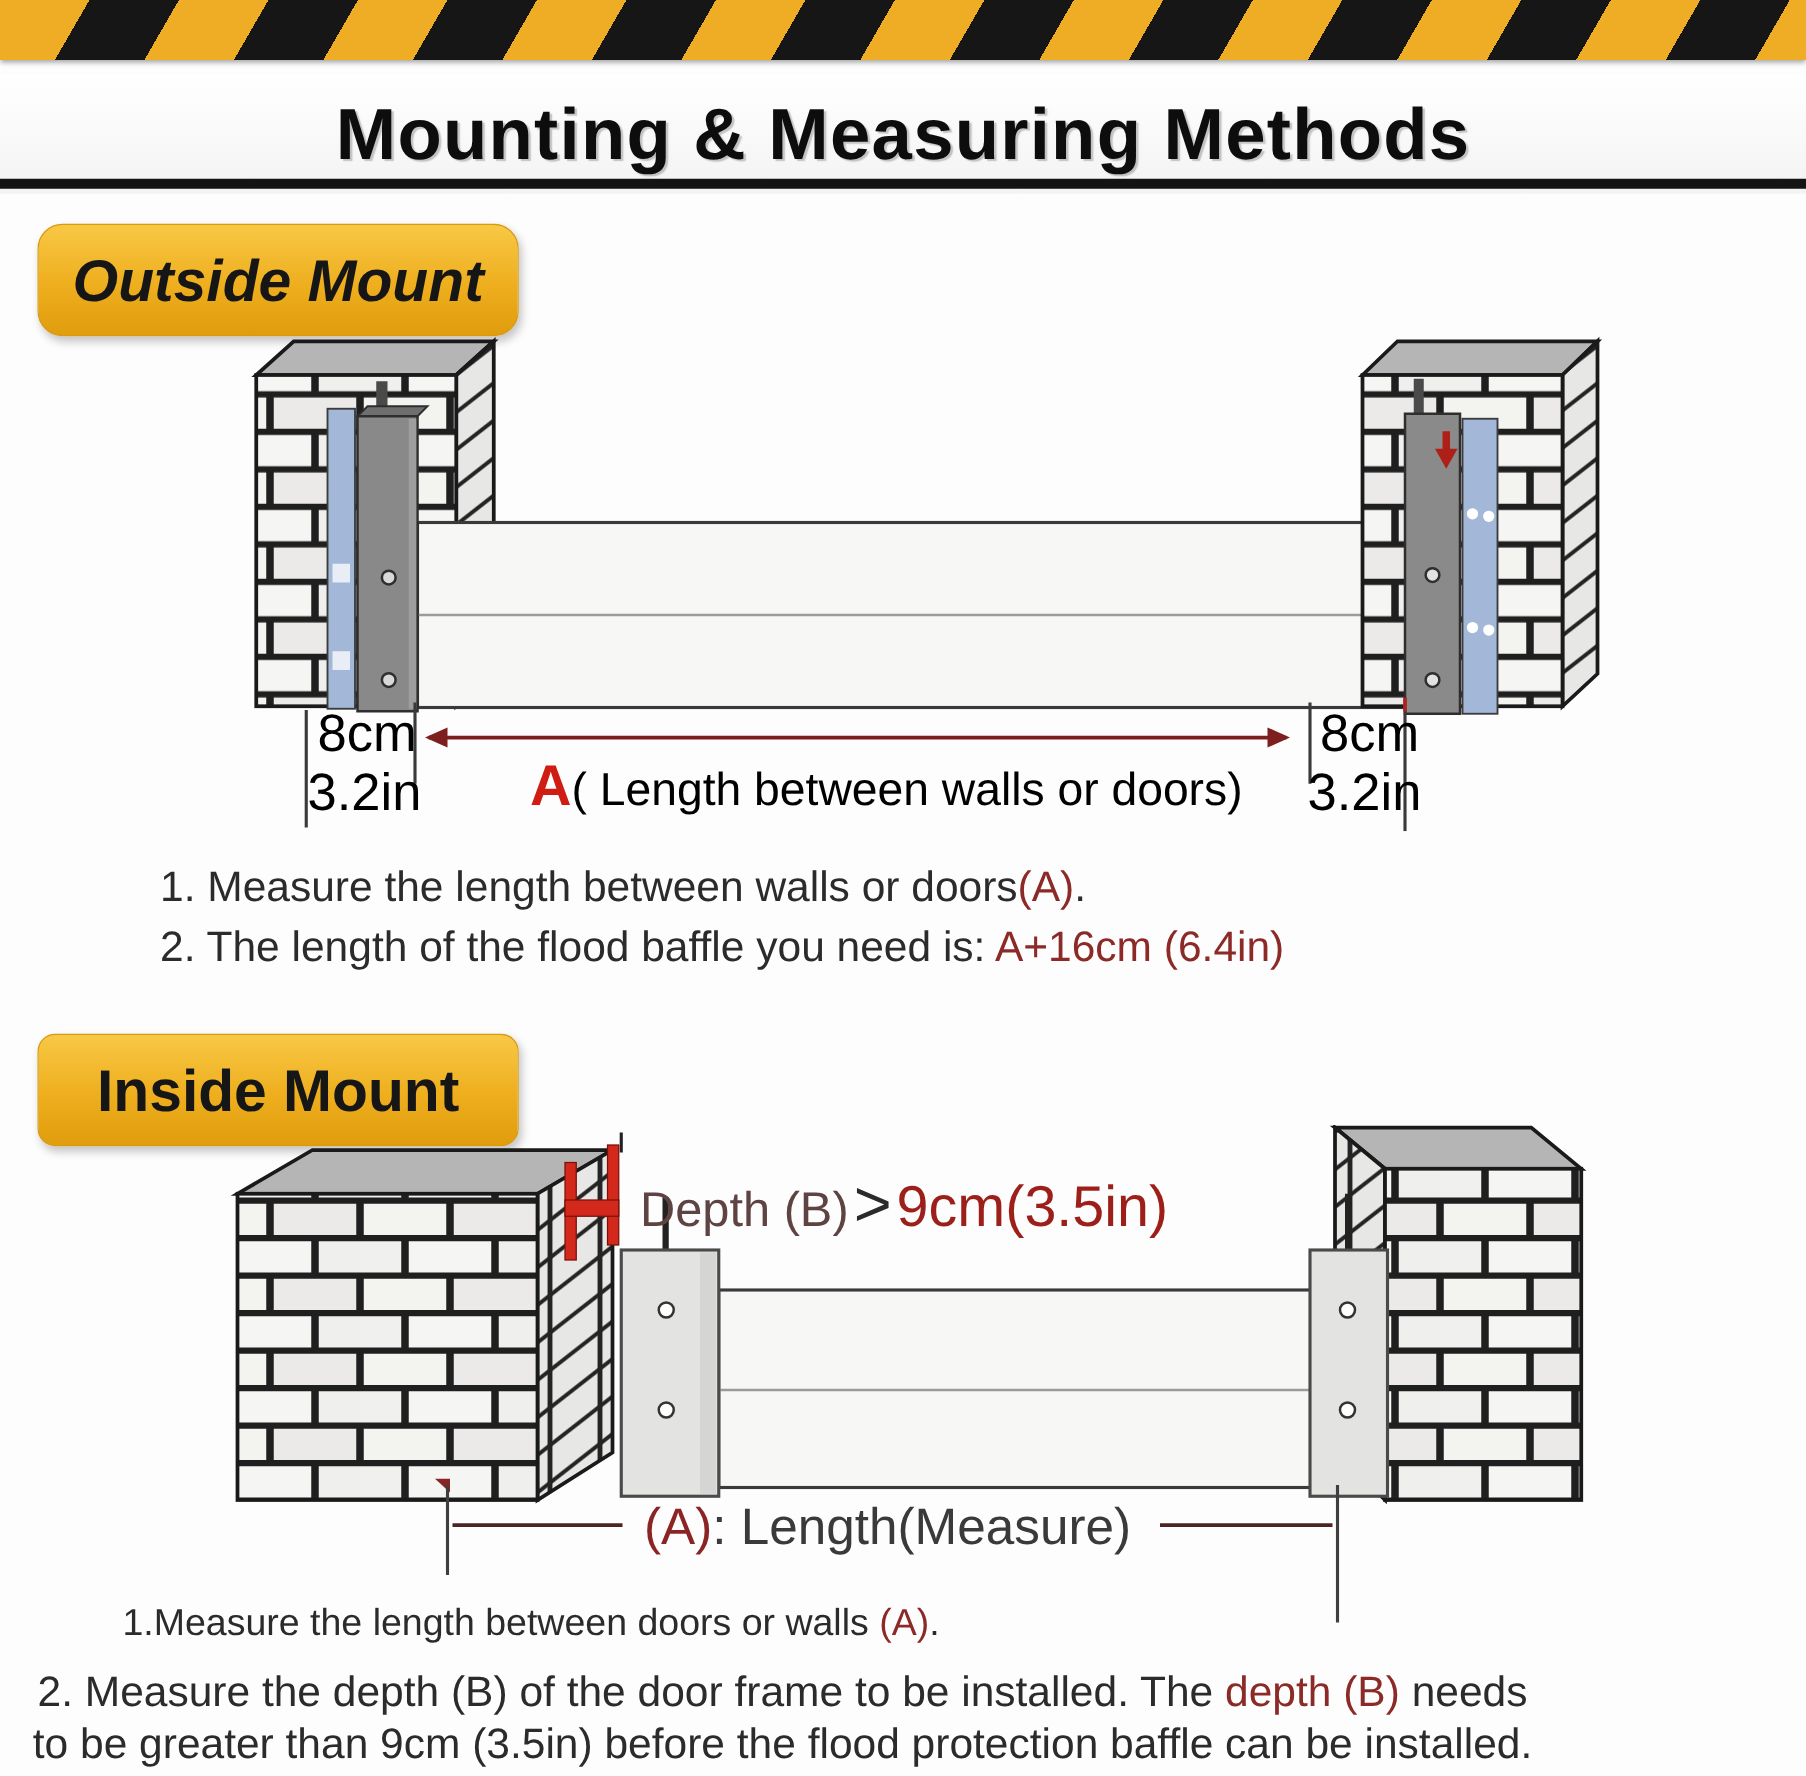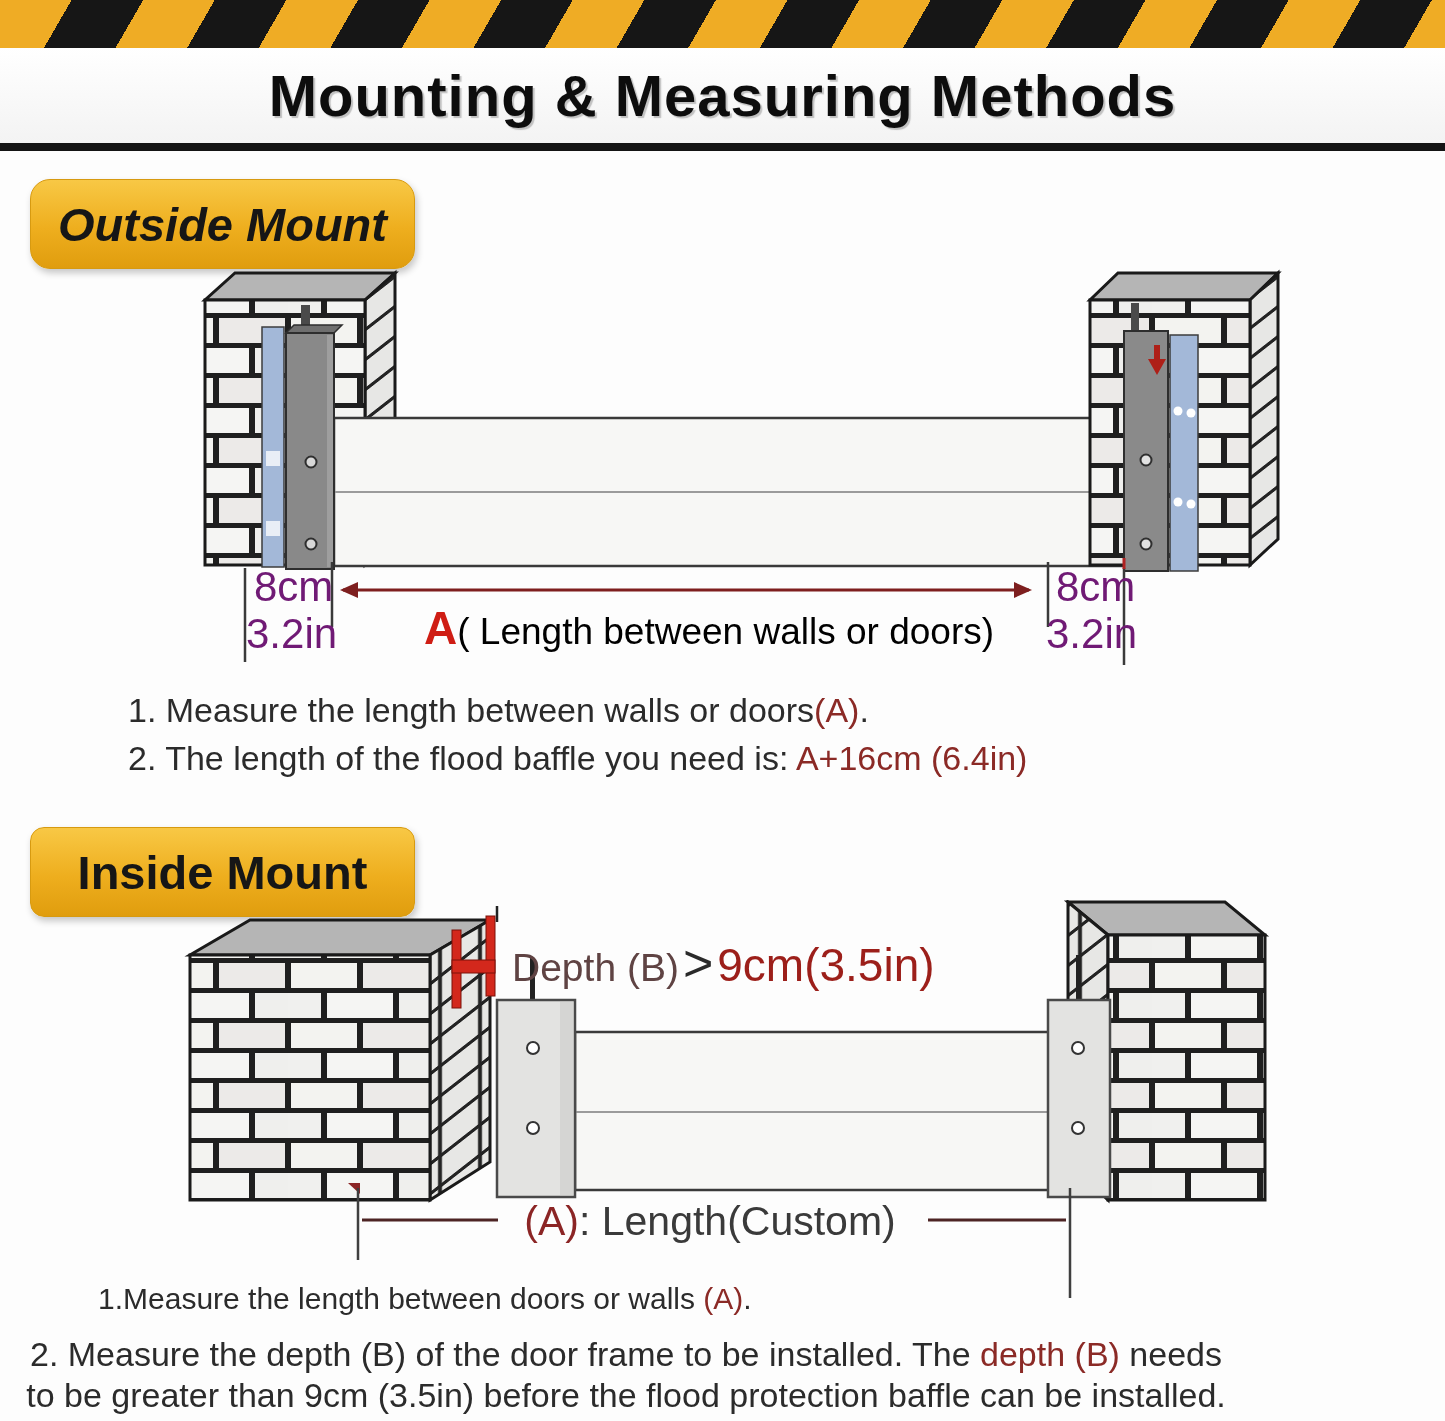--- a/index.html
+++ b/index.html
@@ -8,21 +8,21 @@
     background:#fdfdfd;font-family:"Liberation Sans",sans-serif;
   }
   
   .tape{
     position:absolute;left:0;top:0;width:1445px;height:48px;
     background:repeating-linear-gradient(120deg,
       #efac25 0px,#efac25 62px,#161616 62px,#161616 124px);
     box-shadow:0 2px 4px rgba(0,0,0,.35);
   }
   .title-band{
-    position:absolute;left:0;top:48px;width:1445px;height:95px;
+    position:absolute;left:0;top:60px;width:1445px;height:95px;
     background:linear-gradient(180deg,#ffffff 0%,#f3f3f3 100%);
     display:flex;align-items:center;justify-content:center;
   }
   .title-band .title{
     font-size:58px;font-weight:bold;color:#0d0d0d;letter-spacing:1px;
     text-shadow:2px 2px 1px rgba(150,150,150,.55);
   }
   .header-rule{
     position:absolute;left:0;top:143px;width:1445px;height:8px;background:#141414;
   }
@@ -33,21 +33,21 @@
     border:1px solid #d79a10;box-shadow:2px 4px 7px rgba(0,0,0,.22);
     display:flex;align-items:center;justify-content:center;
     font-size:47px;font-weight:bold;color:#161616;
   }
   .badge.outside{left:30px;top:179px;font-style:italic;}
   .badge.inside{left:30px;top:827px;border-radius:14px;}
   
   svg.diagram{position:absolute;left:0;}
   
   .dim-text{
-    position:absolute;font-size:42px;color:#701a75;white-space:nowrap;
+    position:absolute;font-size:42px;color:#000000;white-space:nowrap;
   }
   .alabel{
     position:absolute;left:424px;top:601px;display:flex;align-items:baseline;white-space:nowrap;
   }
   .alabel .a{font-size:46px;font-weight:bold;color:#cf1d14;}
   .alabel .rest{font-size:37px;color:#000000;}
   .depth-label{
     position:absolute;left:512px;top:914px;display:flex;align-items:baseline;white-space:nowrap;
   }
   .depth-label .d{font-size:39px;color:#5f4343;}
@@ -227,21 +227,21 @@
     </g>
   </svg>
 
   <div class="depth-label">
     <span class="d">Depth (B) </span>
       <span class="gt">&gt;</span>
       <span class="v">9cm(3.5in)</span>
   </div>
 
   <div class="custom-label">
-    <span class="maroon">(A)</span><span>: Length(Custom)</span>
+    <span class="maroon">(A)</span><span>: Length(Measure)</span>
   </div>
 
   <div class="step" style="left:98px;top:1282px;font-size:30px">
     <span>1.Measure the length between doors or walls </span><span class="maroon">(A)</span><span>.</span>
   </div>
   <div class="step-center">
     <span>2. Measure the depth (B) of the door frame to be installed. The </span><span class="maroon">depth (B)</span><span> needs</span><br>
     <span>to be greater than 9cm (3.5in) before the flood protection baffle can be installed.</span>
   </div>
 

